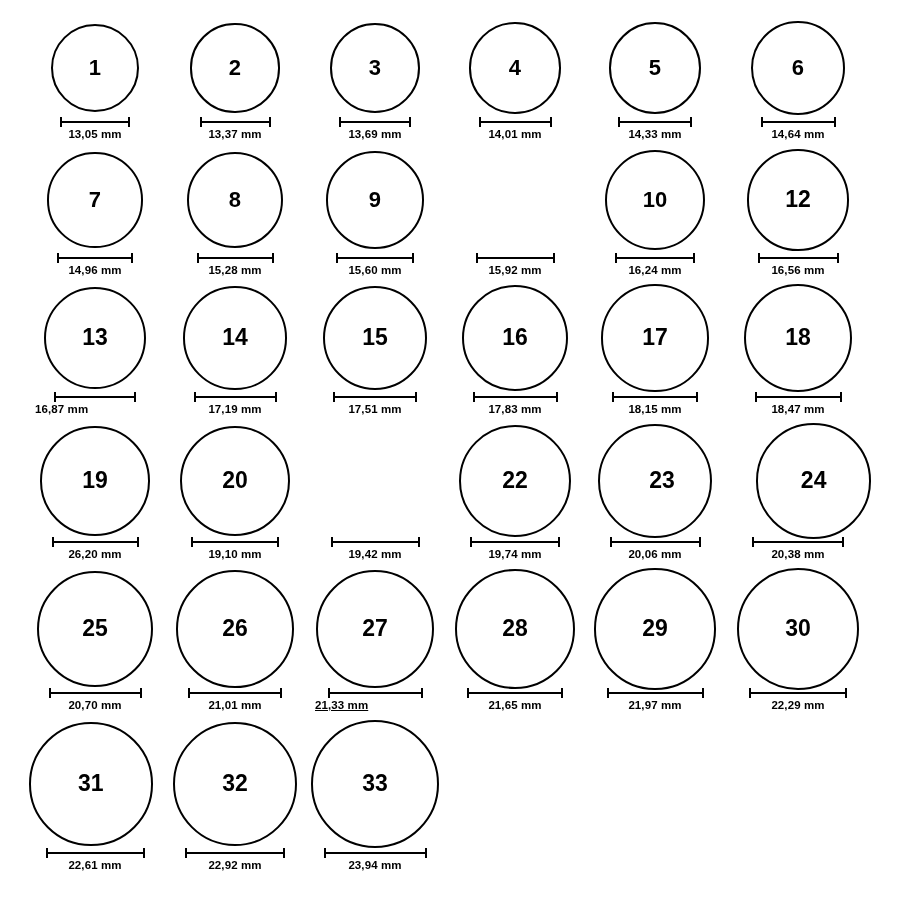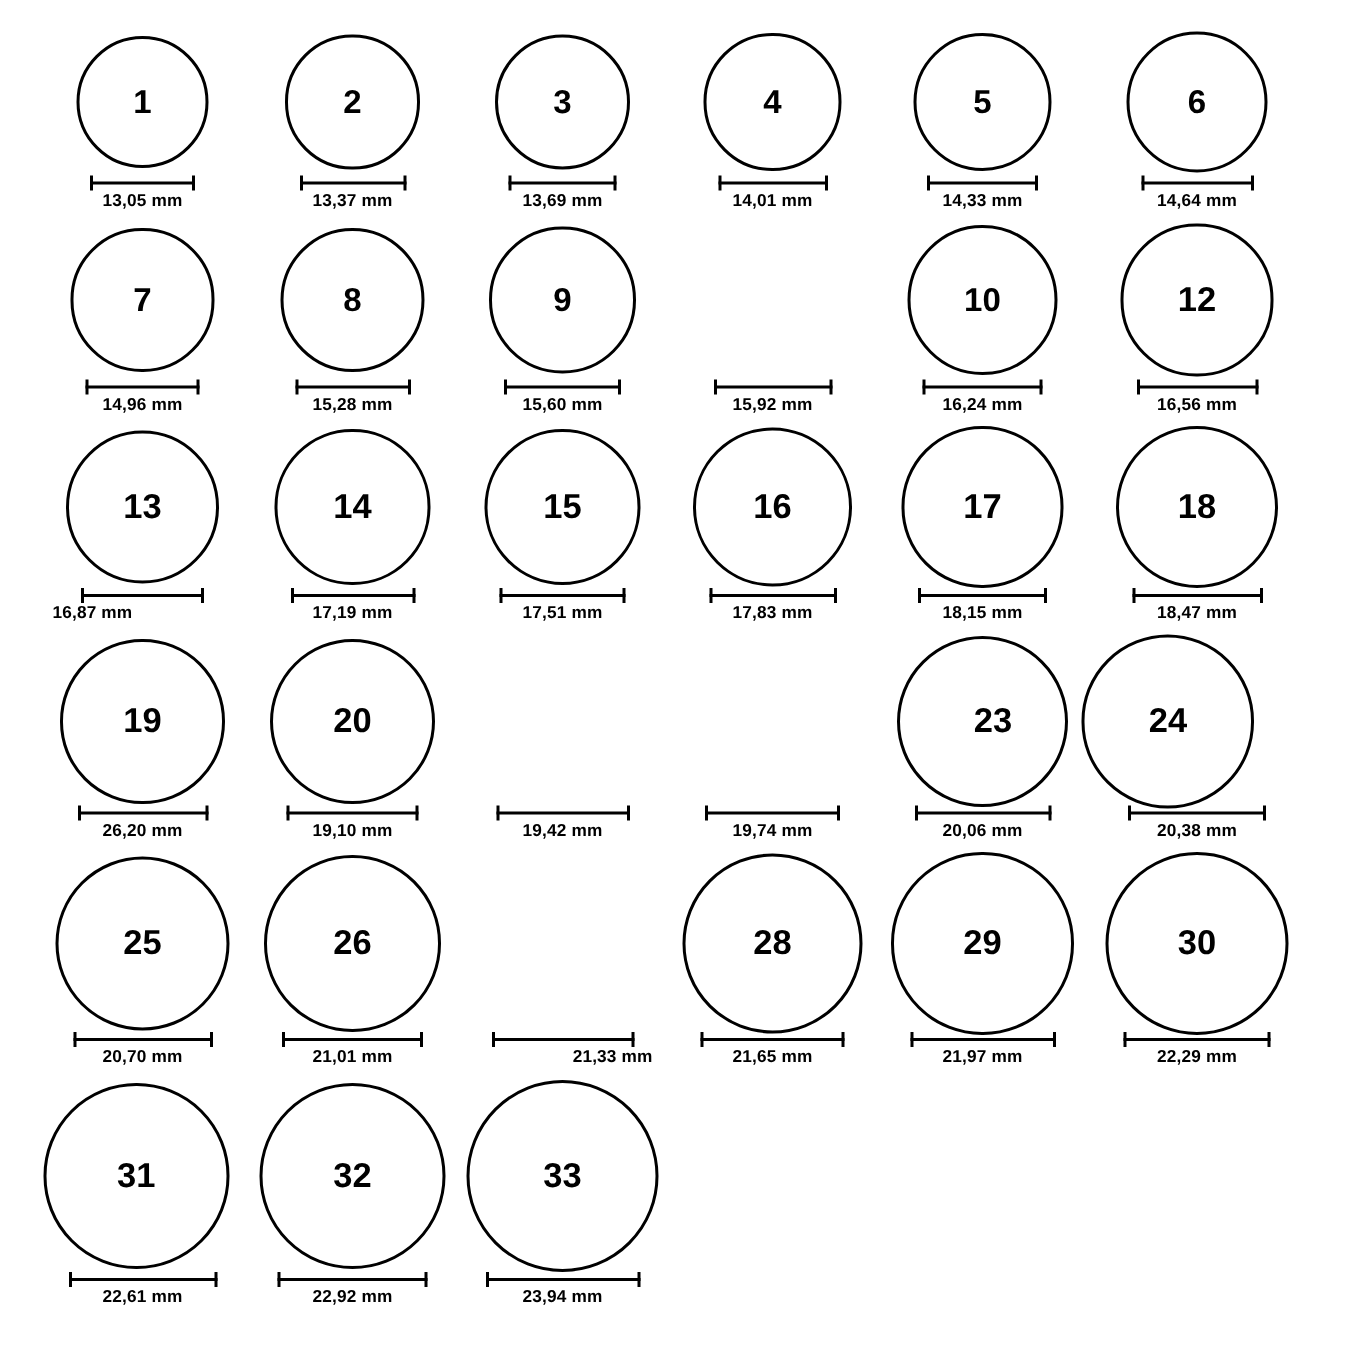--- a/index.html
+++ b/index.html
@@ -244,36 +244,39 @@
       <div class="cap left"></div>
       <div class="cap right"></div>
     </div>
     <div class="mm-label" style="position: absolute; width: 120px; text-align: center; left: 175px; top: 545px;">19,10 mm</div>
     <div class="measure" style="position: absolute; width: 89px; left: 330.5px; top: 531px;">
       <div class="bar"></div>
       <div class="cap left"></div>
       <div class="cap right"></div>
     </div>
     <div class="mm-label" style="position: absolute; width: 120px; text-align: center; left: 315px; top: 545px;">19,42 mm</div>
+    <div class="ring" style="position: absolute; width: 112.933px; height: 112.933px; left: 458.534px; top: 424.534px;">
+      <span class="ring-number" style="font-size: 23px;">22</span>
+    </div>
     <div class="measure" style="position: absolute; width: 90px; left: 470px; top: 531px;">
       <div class="bar"></div>
       <div class="cap left"></div>
       <div class="cap right"></div>
     </div>
     <div class="mm-label" style="position: absolute; width: 120px; text-align: center; left: 455px; top: 545px;">19,74 mm</div>
     <div class="ring" style="position: absolute; width: 114.123px; height: 114.123px; left: 597.938px; top: 423.938px;">
       <span class="ring-number" style="font-size: 23px; margin-left: 14px;">23</span>
     </div>
     <div class="measure" style="position: absolute; width: 91px; left: 609.5px; top: 531px;">
       <div class="bar"></div>
       <div class="cap left"></div>
       <div class="cap right"></div>
     </div>
     <div class="mm-label" style="position: absolute; width: 120px; text-align: center; left: 595px; top: 545px;">20,06 mm</div>
-    <div class="ring" style="position: absolute; width: 115.314px; height: 115.314px; left: 721px; top: 423.343px;">
+    <div class="ring" style="position: absolute; width: 115.314px; height: 115.314px; left: 756px; top: 423.343px;">
       <span class="ring-number" style="font-size: 23px;">24</span>
     </div>
     <div class="measure" style="position: absolute; width: 92px; left: 752px; top: 531px;">
       <div class="bar"></div>
       <div class="cap left"></div>
       <div class="cap right"></div>
     </div>
     <div class="mm-label" style="position: absolute; width: 120px; text-align: center; left: 738px; top: 545px;">20,38 mm</div>
     <div class="ring" style="position: absolute; width: 116.504px; height: 116.504px; left: 36.748px; top: 570.748px;">
       <span class="ring-number" style="font-size: 23px;">25</span>
@@ -286,26 +289,29 @@
     <div class="mm-label" style="position: absolute; width: 120px; text-align: center; left: 35px; top: 696px;">20,70 mm</div>
     <div class="ring" style="position: absolute; width: 117.657px; height: 117.657px; left: 176.171px; top: 570.171px;">
       <span class="ring-number" style="font-size: 23px;">26</span>
     </div>
     <div class="measure" style="position: absolute; width: 94px; left: 188px; top: 682px;">
       <div class="bar"></div>
       <div class="cap left"></div>
       <div class="cap right"></div>
     </div>
     <div class="mm-label" style="position: absolute; width: 120px; text-align: center; left: 175px; top: 696px;">21,01 mm</div>
+    <div class="ring" style="position: absolute; width: 118.848px; height: 118.848px; left: 315.576px; top: 569.576px;">
+      <span class="ring-number" style="font-size: 23px;">27</span>
+    </div>
     <div class="measure" style="position: absolute; width: 95px; left: 327.5px; top: 682px;">
       <div class="bar"></div>
       <div class="cap left"></div>
       <div class="cap right"></div>
     </div>
-    <div class="mm-label" style="position: absolute; width: 120px; text-align: right; left: 315px; top: 696px;">21,33 mm</div>
+    <div class="mm-label" style="position: absolute; width: 120px; text-align: left; left: 315px; top: 696px; text-decoration: underline;">21,33 mm</div>
     <div class="ring" style="position: absolute; width: 120.038px; height: 120.038px; left: 454.981px; top: 568.981px;">
       <span class="ring-number" style="font-size: 23px;">28</span>
     </div>
     <div class="measure" style="position: absolute; width: 96px; left: 467px; top: 682px;">
       <div class="bar"></div>
       <div class="cap left"></div>
       <div class="cap right"></div>
     </div>
     <div class="mm-label" style="position: absolute; width: 120px; text-align: center; left: 455px; top: 696px;">21,65 mm</div>
     <div class="ring" style="position: absolute; width: 121.228px; height: 121.228px; left: 594.386px; top: 568.386px;">

